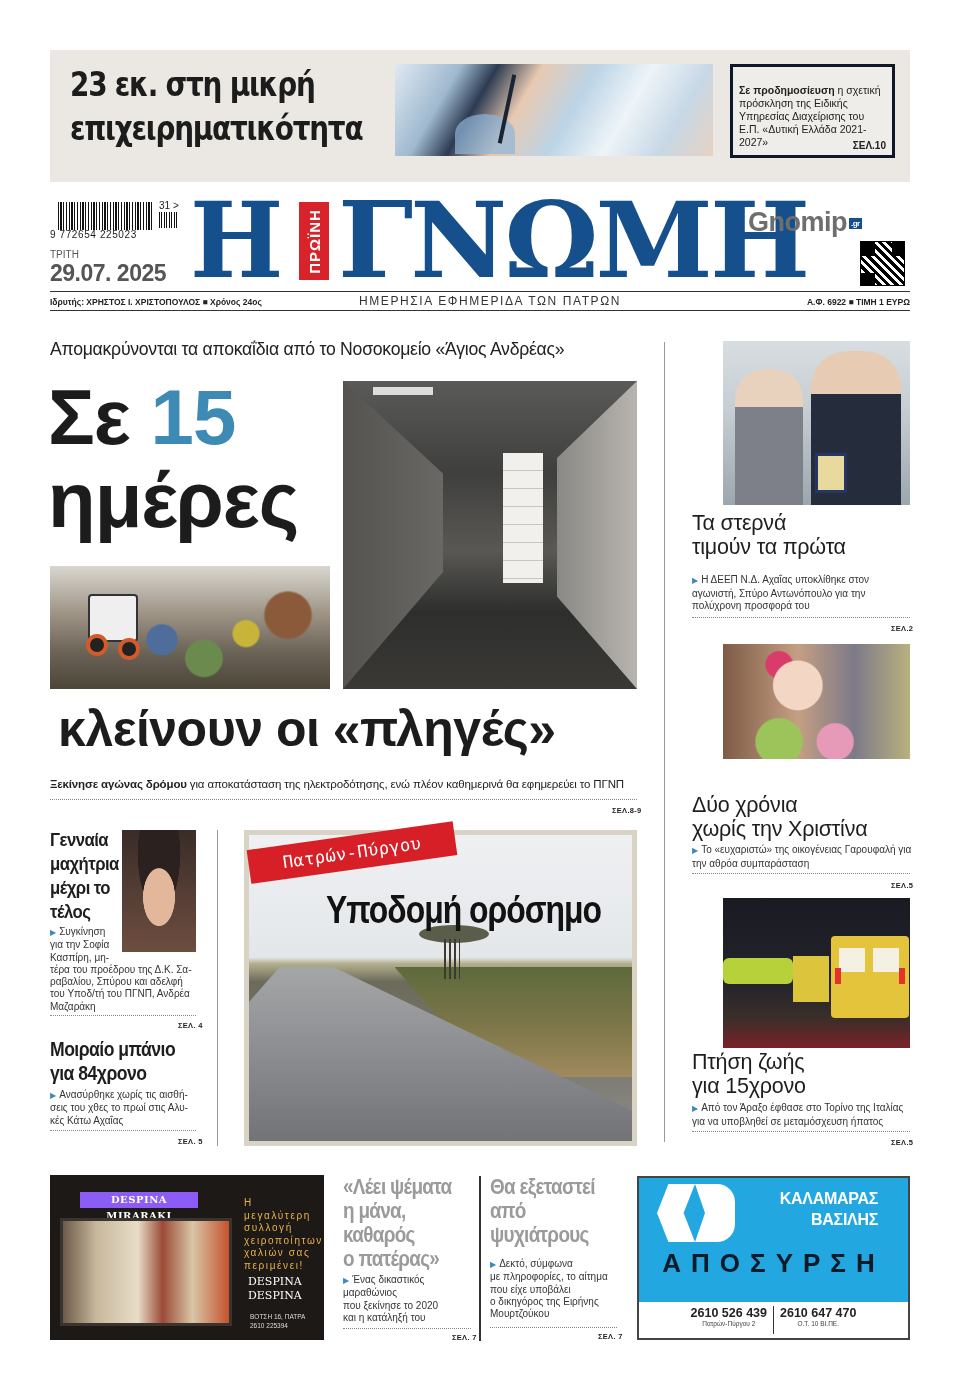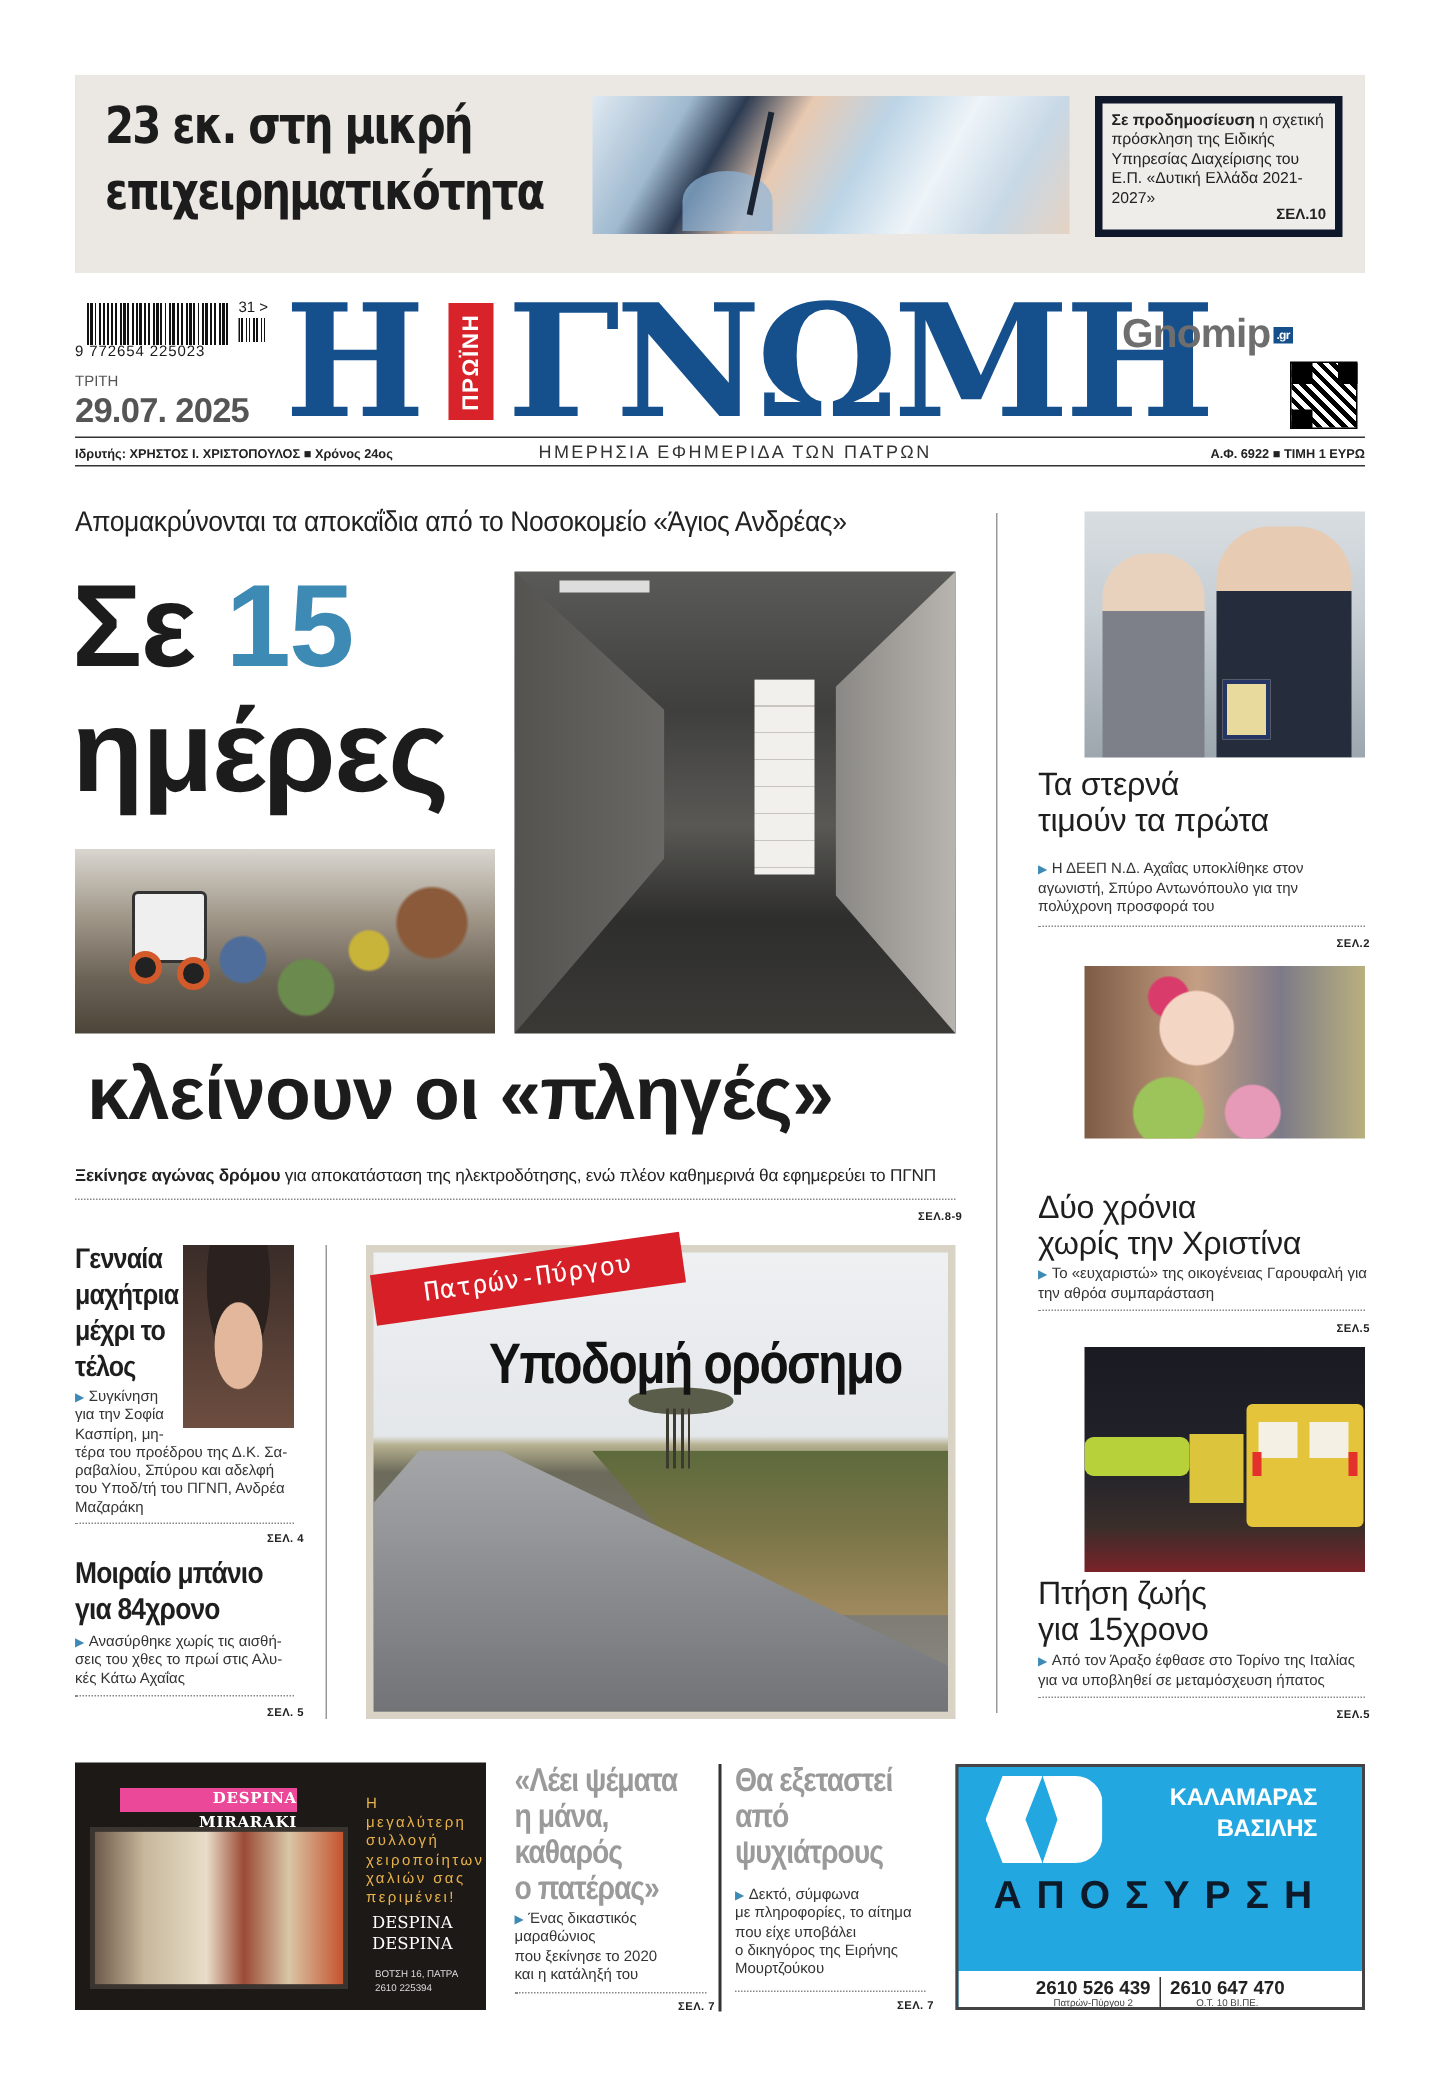--- a/index.html
+++ b/index.html
@@ -6,21 +6,21 @@
   html, body { width: 960px; height: 1390px; background: #ffffff; overflow: hidden; }
   body { position: relative; font-family: "Liberation Sans", "DejaVu Sans", sans-serif; color: #1a1a1a; }
   .abs { position: absolute; }
 
   
   .promo { left: 50px; top: 50px; width: 860px; height: 132px; background: #ebe8e3; }
   .promo-title { left: 20px; top: 12px; width: 330px; font-family: "DejaVu Sans", sans-serif; font-weight: bold; font-size: 34px; line-height: 44px; letter-spacing: -1.5px; transform: scaleX(0.82); transform-origin: left top; color: #1c1c1c; white-space: nowrap; }
   .promo-photo { left: 345px; top: 14px; width: 318px; height: 92px; background: linear-gradient(120deg,#dfe9f2 0%,#9fb9cf 18%,#2c3b52 28%,#e8c9b1 40%,#bcd4e6 55%,#eef4f8 70%,#c7d8e6 85%,#e6d2c2 100%); overflow: hidden; }
   .promo-photo .pen { position:absolute; left: 110px; top: 10px; width: 4px; height: 70px; background:#1b2433; transform: rotate(12deg); }
   .promo-photo .chart { position:absolute; left: 60px; top: 50px; width: 60px; height: 40px; border-radius: 50% 50% 0 0; background:#8fb5d8; opacity:.7; }
-  .promo-box { left: 680px; top: 14px; width: 165px; height: 94px; border: 5px solid #0f172a; background: #efede9; padding: 5px 6px; font-size: 10.5px; line-height: 13px; color: #222; }
+  .promo-box { left: 680px; top: 14px; width: 165px; height: 94px; border: 3px solid #0f172a; background: #efede9; padding: 17px 6px; font-size: 10.5px; line-height: 13px; color: #222; }
   .promo-box b { font-weight: bold; }
   .promo-page { right: 6px; bottom: 3px; font-size: 10px; font-weight: bold; }
 
   
   .barcode { left: 58px; top: 202px; width: 96px; height: 28px; background: repeating-linear-gradient(90deg,#111 0 1px,#fff 1px 2px,#111 2px 4px,#fff 4px 5px,#111 5px 6px,#fff 6px 8px,#111 8px 9px,#fff 9px 11px); }
   .barcode-num { left: 50px; top: 229px; font-size: 10px; letter-spacing: 0.6px; }
   .barcode-addon-label { left: 159px; top: 200px; font-size: 10px; }
   .barcode-addon { left: 159px; top: 212px; width: 18px; height: 16px; background: repeating-linear-gradient(90deg,#111 0 1px,#fff 1px 2px,#111 2px 3px,#fff 3px 5px); }
   .day { left: 50px; top: 249px; font-size: 10px; color: #555; }
   .date { left: 50px; top: 260px; font-size: 23px; font-weight: bold; color: #555; letter-spacing: -0.5px; }
@@ -107,36 +107,36 @@
   .road-inner .asphalt { position:absolute; left: 0; top: 132px; width: 100%; height: 175px; background: linear-gradient(180deg,#a4a6a8,#717377); clip-path: polygon(8% 0,22% 0,100% 82%,100% 100%,0 100%,0 20%); }
   .road-inner .tree { position:absolute; left: 170px; top: 90px; width: 70px; height: 18px; background: #5a5d4a; border-radius: 50%; }
   .road-inner .trunk { position:absolute; left: 195px; top: 104px; width: 16px; height: 40px; background: repeating-linear-gradient(90deg,#3f3a30 0 2px,transparent 2px 5px); }
   .tag-red { left: 5px; top: 20px; width: 208px; height: 34px; background: #d61f26; color: #fff; font-family: "DejaVu Sans Mono", monospace; font-size: 17px; display:flex; align-items:center; justify-content:center; transform: rotate(-8deg); transform-origin: left center; letter-spacing: 0.5px; }
   .road-title { left: 82px; top: 57px; font-weight: bold; font-size: 38px; line-height: 46px; color: #121212; letter-spacing: -1.2px; transform: scaleX(0.84); transform-origin: left top; white-space: nowrap; }
   .road-caption { left: 10px; top: 228px; width: 368px; height: 70px; background: rgba(245,245,244,0.9); padding: 6px 8px; font-size: 10px; line-height: 13px; color: #222; }
   .road-caption b { font-weight: bold; }
 
   
   .ad-desp { left: 50px; top: 1175px; width: 274px; height: 165px; background: #1c1916; overflow: hidden; }
-  .ad-desp .sign { position:absolute; left: 30px; top: 17px; width: 118px; height: 16px; background: #ec4899; color: #fff; font-family: "DejaVu Serif", serif; font-weight: bold; font-size: 10px; line-height: 16px; text-align: right; letter-spacing: 0.5px; }
+  .ad-desp .sign { position:absolute; left: 30px; top: 17px; width: 118px; height: 16px; background: #8b5cf6; color: #fff; font-family: "DejaVu Serif", serif; font-weight: bold; font-size: 10px; line-height: 16px; text-align: center; letter-spacing: 0.5px; }
   .ad-desp .window { position:absolute; left: 10px; top: 43px; width: 172px; height: 108px; background: linear-gradient(90deg,#6d5a4a 0%,#c7b79b 20%,#e8ddc8 45%,#9b4a36 60%,#d8c6a6 78%,#c5522e 100%); border: 3px solid #3a3430; }
   .ad-desp .tagline { position:absolute; left: 194px; top: 22px; width: 78px; font-size: 10px; line-height: 12.5px; color: #e8b24a; }
   .ad-desp .brand { position:absolute; left: 198px; top: 100px; width: 76px; font-family: "DejaVu Serif", serif; font-size: 11px; line-height: 14px; color: #fff; }
   .ad-desp .addr { position:absolute; left: 200px; top: 137px; font-size: 6.5px; line-height: 9px; color: #ddd; }
 
   .bt-title { font-weight: bold; font-size: 22px; line-height: 24px; color: #9a9a9a; letter-spacing: -0.8px; transform: scaleX(0.86); transform-origin: left top; white-space: nowrap; }
   .bt-text { font-size: 10px; line-height: 12.3px; color: #333; }
 
   .ad-kal { left: 637px; top: 1176px; width: 273px; height: 164px; background: #22a7e0; border: 2px solid #444; overflow:hidden; }
   .ad-kal .logo { position:absolute; left: 18px; top: 6px; width: 78px; height: 58px; }
   .ad-kal .logo .c { position:absolute; left: 0; top: 0; width: 38px; height: 58px; background: #fff; clip-path: polygon(30% 0,100% 0,70% 50%,100% 100%,30% 100%,0 50%); }
   .ad-kal .logo .b { position:absolute; left: 38px; top: 0; width: 40px; height: 58px; background: #fff; border-radius: 0 18px 18px 0; clip-path: polygon(0 0,100% 0,100% 100%,0 100%,25% 50%); }
   .ad-kal .name { position:absolute; right: 30px; top: 10px; font-size: 16px; line-height: 21px; color: #fff; font-weight: bold; text-align: right; letter-spacing: -0.3px; }
   .ad-kal .big { position:absolute; left: 0; width: 100%; text-align: center; font-size: 26px; font-weight: bold; color: #0d1a2a; letter-spacing: 10px; line-height: 30px; }
-  .ad-kal .foot { position:absolute; left: 0; bottom: 0; width: 100%; height: 24px; background: #fff; display:flex; justify-content: center; align-items: flex-start; padding-top: 4px; }
+  .ad-kal .foot { position:absolute; left: 0; bottom: 0; width: 100%; height: 36px; background: #fff; display:flex; justify-content: center; align-items: flex-start; padding-top: 4px; }
   .ad-kal .ph { text-align: center; padding: 0 6px; }
   .ad-kal .ph .n { font-size: 12.5px; font-weight: bold; color: #222; }
   .ad-kal .ph .s { font-size: 6.5px; color: #444; }
   .ad-kal .sep { width: 1px; height: 28px; background: #333; }
 </style>
 </head>
 <body>
 
 <div class="abs promo">
   <div class="abs promo-title">

